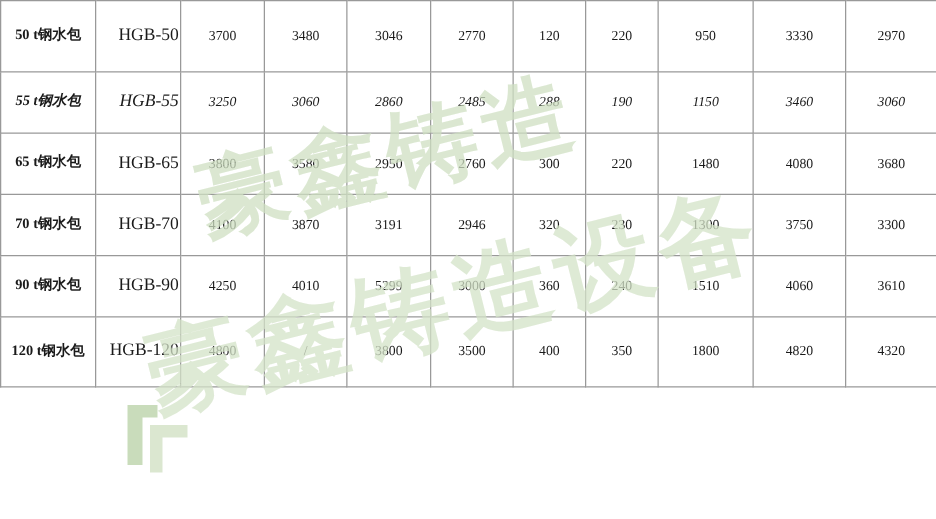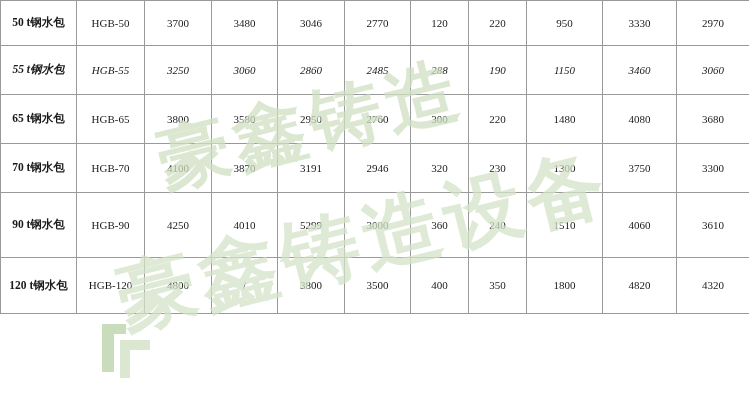--- a/index.html
+++ b/index.html
@@ -76,27 +76,28 @@
     padding: 2px 1px;
     line-height: 1.35;
     background: transparent;
   }
   td.label {
     font-weight: bold;
     font-size: 11.5px;
     letter-spacing: 0px;
   }
   td.model {
-    font-size: 11px;
-  }
-  .r1 { height: 45px; }
+    font-size: 14px;
+    text-align: right;
+  }
+  .r1 { height: 57px; }
   .r2 { height: 49px; font-style: italic; }
   .r3 { height: 49px; border-radius: 19px; }
   .r4 { height: 49px; }
-  .r5 { height: 65px; }
+  .r5 { height: 49px; }
   .r6 { height: 56px; }
   .r7 { height: 50px; }
   .r8 { height: 56px; }
   col.c0 { width: 76px; }
   col.c1 { width: 68px; }
   col.c2 { width: 67px; }
   col.c3 { width: 66px; }
   col.c4 { width: 67px; }
   col.c5 { width: 66px; }
   col.c6 { width: 58px; }

